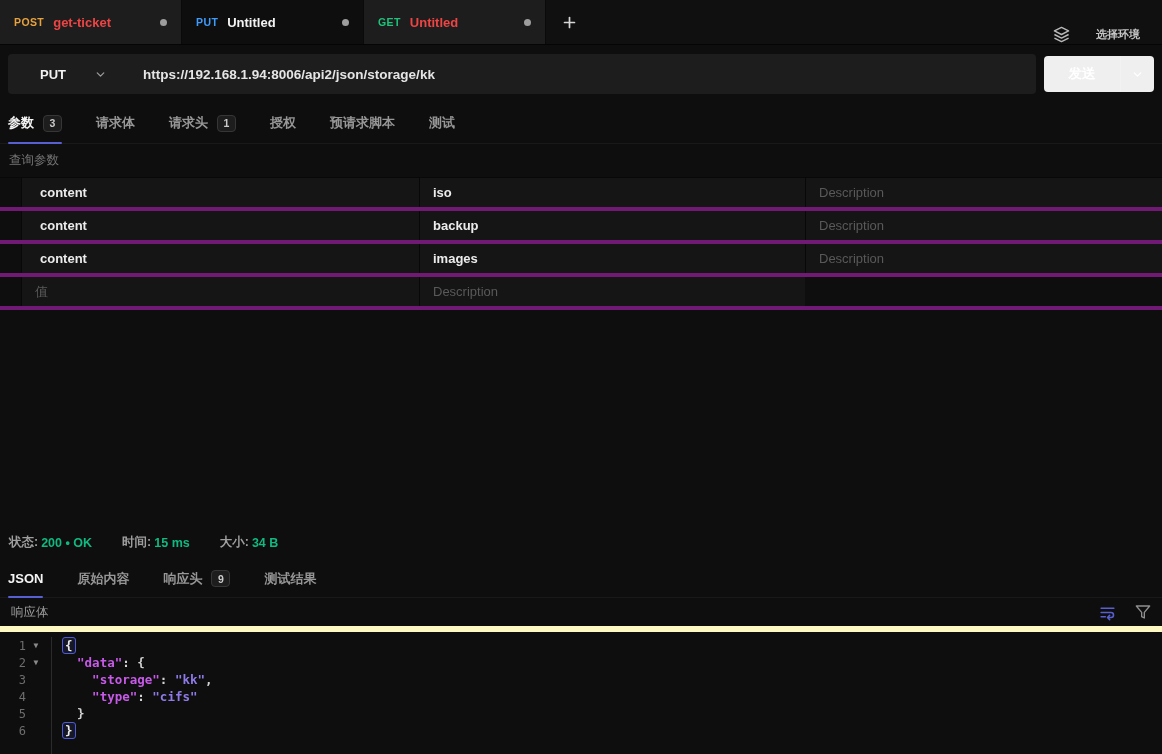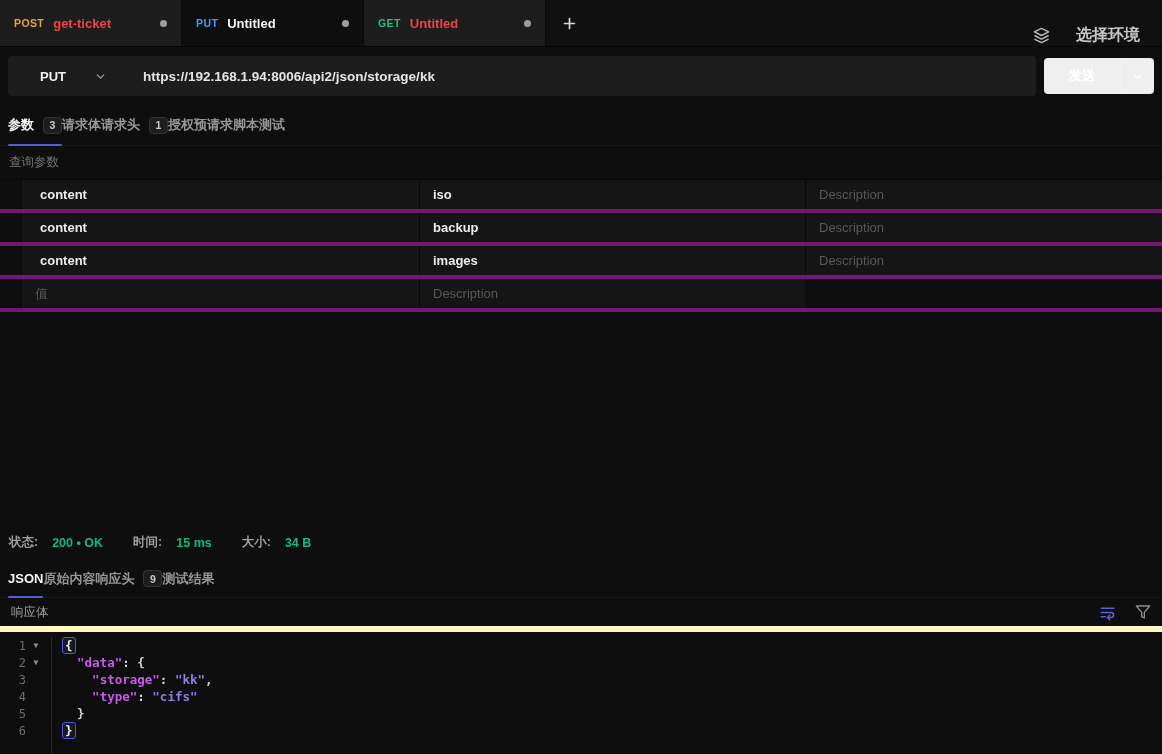--- a/index.html
+++ b/index.html
@@ -14,35 +14,35 @@
 
   
   .tabbar { flex:0 0 45px; display:flex; align-items:stretch; background:#101010; border-bottom:1px solid #050505; }
   .file-tab { width:182px; display:flex; align-items:center; padding:0 14px; gap:9px; background:#1d1d1d; border-right:1px solid #0a0a0a; cursor:pointer; }
   .file-tab.active { background:#0e0e0e; }
   .file-tab .method { font-size:10.5px; font-weight:700; letter-spacing:.4px; }
   .file-tab .title { font-size:13px; font-weight:700; color:#ef4444; white-space:nowrap; overflow:hidden; }
   .file-tab.active .title { color:#f3f3f3; }
   .dot { width:7px; height:7px; border-radius:50%; background:#9d9d9d; margin-left:auto; flex:0 0 auto; }
   .new-tab { width:46px; display:flex; align-items:center; justify-content:center; background:transparent; border:none; color:#d6d6d6; cursor:pointer; }
-  .env-btn { margin-left:auto; display:flex; align-items:center; gap:26px; color:#c6c6c6; font-size:16px; font-weight:600; padding:0 22px; background:transparent; border:none; cursor:pointer;margin-top:25px; }
+  .env-btn { margin-left:auto; display:flex; align-items:center; gap:26px; color:#c6c6c6; font-size:11px; font-weight:600; padding:0 22px; background:transparent; border:none; cursor:pointer;margin-top:25px; }
   .env-btn svg { color:#b9b9b9; }
 
   
   .urlrow { flex:0 0 58px; display:flex; align-items:center; padding:0 8px; gap:8px; }
   .url-strip { flex:1; height:40px; background:#1d1d1d; border-radius:4px; display:flex; align-items:center; }
   .method-select { display:flex; align-items:center; gap:28px; padding:0 18px 0 32px; height:100%; color:#f2f2f2; font-weight:700; font-size:13px; background:transparent; border:none; cursor:pointer; }
   .method-select svg { color:#9a9a9a; }
   .url-input { flex:1; height:100%; background:transparent; border:none; outline:none; color:#e5e5e5; font-weight:700; font-size:13.5px; font-family:"Liberation Sans", sans-serif; padding-left:18px; }
   .send-group { display:flex; height:36px; border-radius:4px; overflow:hidden; flex:0 0 110px; }
   .send-main { flex:1; border:none; color:#fff; font-size:13.5px; font-weight:700; cursor:pointer; font-family:"Liberation Sans", sans-serif; }
   .send-caret { width:34px; border:none; border-left:1px solid rgba(255,255,255,.18); color:#fff; display:flex; align-items:center; justify-content:center; cursor:pointer; }
 
   
-  .subtabs { display:flex; align-items:stretch; padding:0 8px; border-bottom:1px solid #191919; }
+  .subtabs { display:flex; align-items:stretch; padding:0 8px; gap:34px; border-bottom:1px solid #191919; }
   .req-tabs { flex:0 0 41px; }
   .resp-tabs { flex:0 0 38px; }
   .stab { display:flex; align-items:center; gap:9px; font-size:13px; font-weight:700; color:#969696; position:relative; cursor:pointer; white-space:nowrap; }
   .stab.active { color:#f5f5f5; }
   .stab.active::after { content:""; position:absolute; left:0; right:0; bottom:-1px; height:2px; border-radius:1px; background:var(--accent); }
   .badge { min-width:19px; height:17px; padding:0 5px; border:1px solid #363636; background:#1d1d1d; border-radius:4px; font-size:10.5px; color:#cbcbcb; display:flex; align-items:center; justify-content:center; font-weight:600; }
 
   .section-title { flex:0 0 33px; display:flex; align-items:center; padding:0 9px; color:#737373; font-size:12.5px; }
 
   
@@ -50,21 +50,21 @@
   .prow { display:grid; grid-template-columns:21px 398px 386px 1fr; height:33px; border-bottom:4px solid #701a75; }
   .pcell { background:#151515; border-left:1px solid #080808; display:flex; align-items:center; padding:0 13px; font-size:13px; font-weight:700; color:#ececec; overflow:hidden; cursor:text; }
   .pcell.key { padding-left:18px; }
   .pcell.handle { background:#0e0e0e; border-left:none; padding:0; cursor:default; }
   .pcell.ph { color:#595959; font-weight:400; }
 
   .flex-spacer { flex:1 1 auto; }
 
   
   .status-bar { flex:0 0 35px; display:flex; align-items:center; padding:0 9px; gap:30px; font-size:12.5px; font-weight:700; }
-  .sb-item { display:flex; gap:14px; align-items:center; }
+  .sb-item { display:flex; gap:3px; align-items:center; }
   .sb-label { color:#9e9e9e; }
   .sb-value { color:var(--ok); }
 
   
   .resp-body-row { flex:0 0 34px; display:flex; align-items:center; padding:0 11px; color:#9e9e9e; font-size:12.5px; border-bottom:6px solid #fef9c3; }
   .rb-icons { margin-left:auto; display:flex; align-items:center; gap:19px; }
   .icon-btn { background:none; border:none; cursor:pointer; display:flex; align-items:center; }
   .icon-wrap { color:var(--accent); }
   .icon-filter { color:#8f8f8f; }
 

